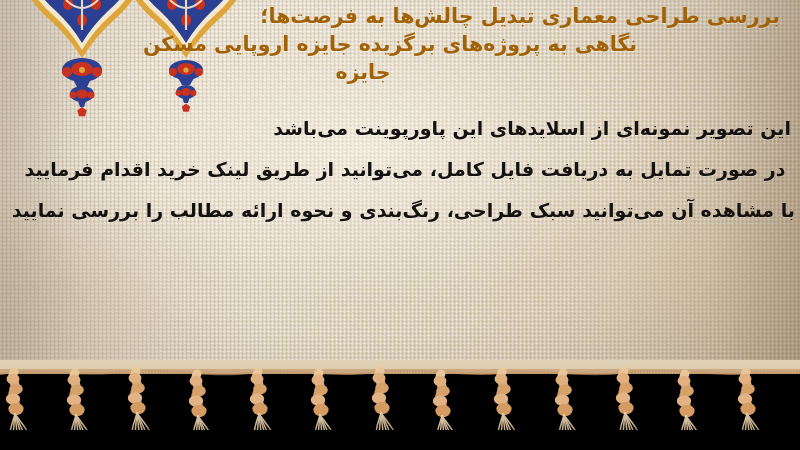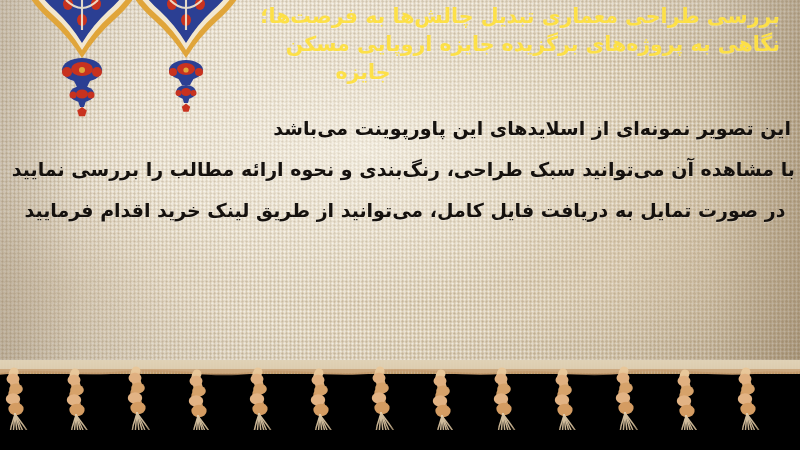--- a/index.html
+++ b/index.html
@@ -93,30 +93,30 @@
 
   
   .title-block {
     position: absolute;
     top: 2px;
     left: 0;
     width: 800px;
     padding: 0 14px 0 0;
     box-sizing: border-box;
     text-align: center;
-    color: #fde047;
+    color: #a16207;
     font-size: 20.5px;
     line-height: 28px;
     font-weight: 700;
     letter-spacing: 0;
     text-shadow: 0 1px 0 rgba(255,255,255,0.30);
   }
   .title-line { display: block; white-space: nowrap; }
   .title-line.l1 { text-align: right; padding-right: 6px; }
-  .title-line.l2 { text-align: right; padding-right: 6px; }
+  .title-line.l2 { text-align: center; padding-right: 6px; }
   .title-line.l3 { text-align: center; padding-right: 60px; }
 
   .body-block {
     position: absolute;
     top: 108px;
     left: 5px;
     width: 800px;
     box-sizing: border-box;
     padding: 0 10px 0 10px;
     color: #15110e;
@@ -317,22 +317,22 @@
   </div>
 
   <div class="title-block">
     <span class="title-line l1">بررسی طراحی معماری تبدیل چالش‌ها به فرصت‌ها؛</span>
     <span class="title-line l2">نگاهی به پروژه‌های برگزیده جایزه اروپایی مسکن</span>
     <span class="title-line l3">جایزه</span>
   </div>
 
   <div class="body-block">
     <span class="body-line b1">این تصویر نمونه‌ای از اسلایدهای این پاورپوینت می‌باشد</span>
+    <span class="body-line b3">در صورت تمایل به دریافت فایل کامل، می‌توانید از طریق لینک خرید اقدام فرمایید</span>
     <span class="body-line b2">با مشاهده آن می‌توانید سبک طراحی، رنگ‌بندی و نحوه ارائه مطالب را بررسی نمایید</span>
-    <span class="body-line b3">در صورت تمایل به دریافت فایل کامل، می‌توانید از طریق لینک خرید اقدام فرمایید</span>
   </div>
 
   <div class="fringe-band">
     <div class="selvedge"></div>
     <svg class="fringe-svg" viewBox="0 0 800 90" preserveAspectRatio="none" aria-hidden="true">
       <defs>
         <linearGradient id="cordg" x1="0" y1="0" x2="0" y2="1">
           <stop offset="0%" stop-color="#e8c79a"></stop>
           <stop offset="45%" stop-color="#d6a26a"></stop>
           <stop offset="100%" stop-color="#b9854f"></stop>

